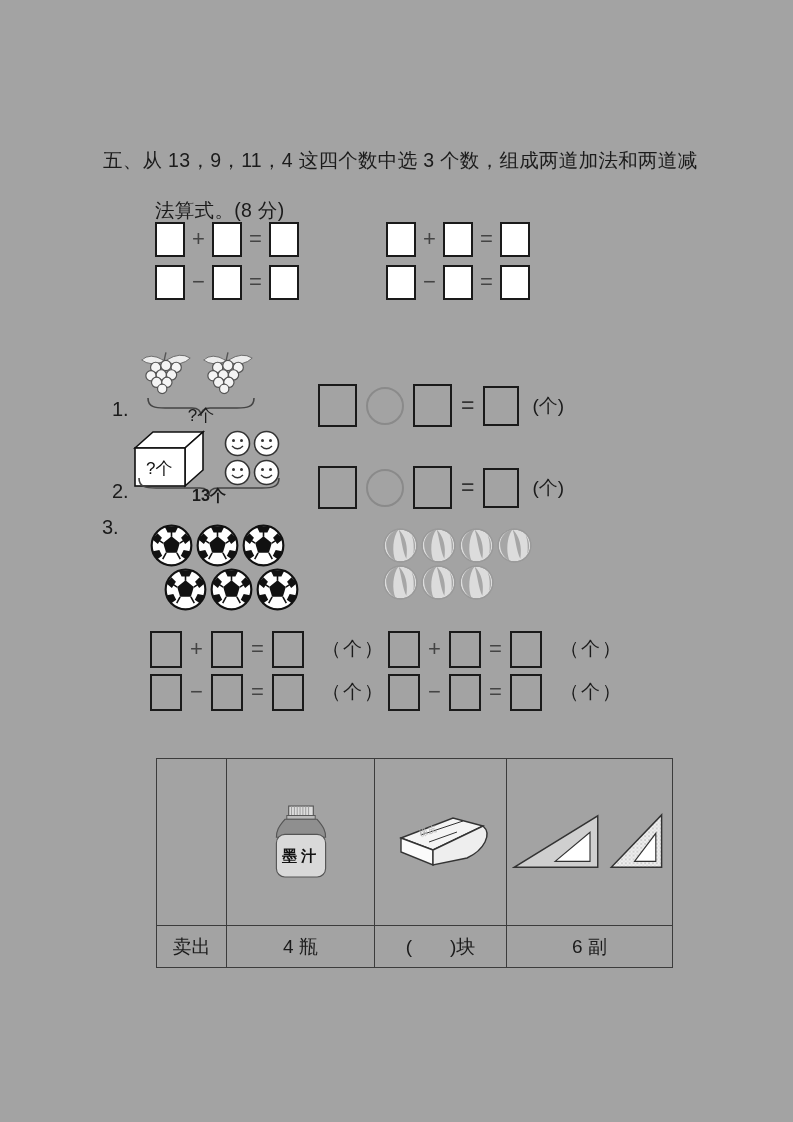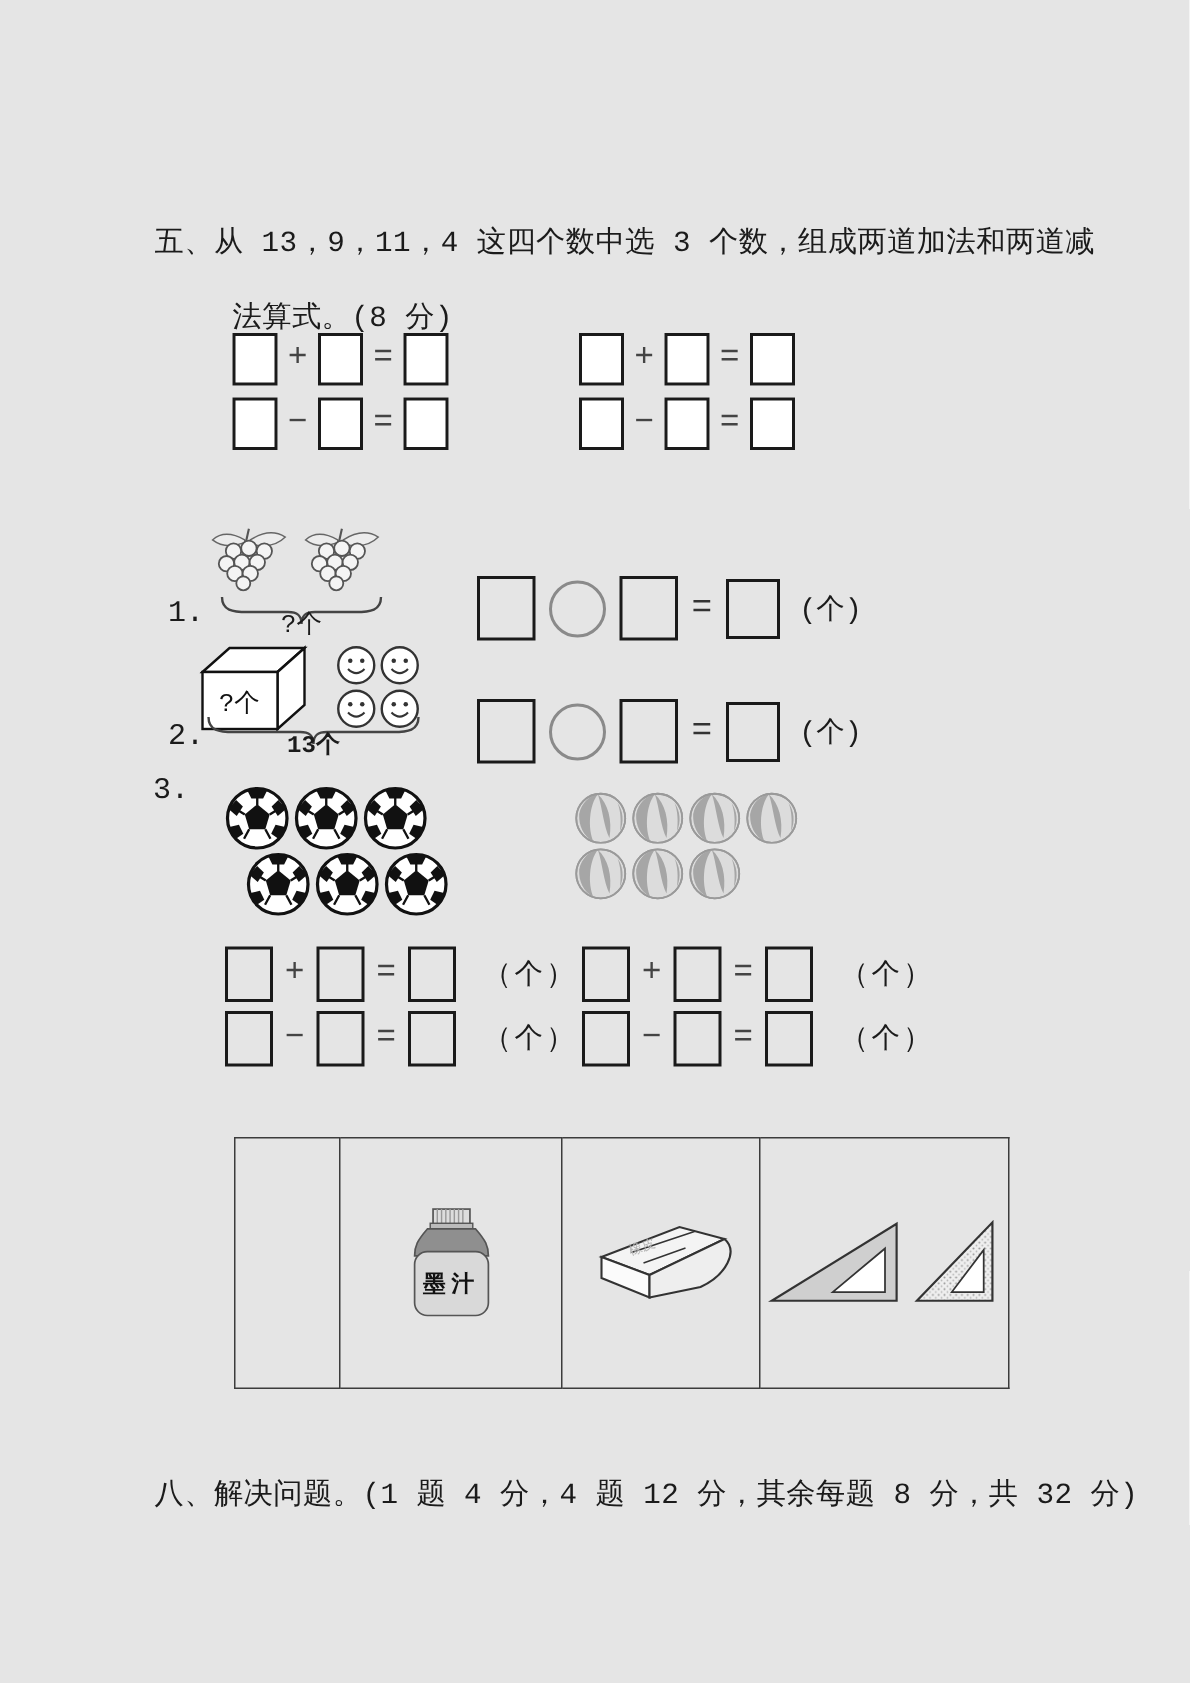--- a/index.html
+++ b/index.html
@@ -1,17 +1,17 @@
 <!DOCTYPE html>
 <html><head>
 <meta charset="utf-8">
 <style>
   html,body{margin:0;padding:0;background:#ffffff;}
-  .page{position:relative;width:793px;height:1122px;background:#e5e5e5;overflow:hidden;
-        font-family:Liberation Mono, monospace;color:#1b1b1b;}
+  .page{position:relative;width:793px;height:1122px;background:#a3a3a3;overflow:hidden;
+        font-family:Liberation Sans, sans-serif;color:#1b1b1b;}
   .abs{position:absolute;}
   .h{font-size:19.5px;letter-spacing:.3px;white-space:nowrap;}
   
   .eqg{display:flex;flex-direction:column;gap:7px;}
   .eqr5{display:flex;align-items:center;gap:5px;height:36px;}
   .bx5{width:26px;height:31px;border:2px solid #1a1a1a;background:#fff;}
   .op5{min-width:17px;text-align:center;font-size:22px;color:#444;line-height:1;}
   
   .eq6{display:flex;align-items:center;gap:9px;}
   .bx6{width:35px;height:39px;border:2px solid #1a1a1a;}
@@ -303,18 +303,23 @@
       </td>
       <td>
         <svg width="156" height="60" viewBox="0 0 160 62" style="margin:0 auto">
           <polygon points="2,57 88,57 88,4" fill="#cfcfcf" stroke="#333" stroke-width="1.5"></polygon>
           <polygon points="44,51 80,51 80,21" fill="#ffffff" stroke="#333" stroke-width="1.2"></polygon>
           <polygon points="102,57 154,57 154,3" fill="url(#stip)" stroke="#333" stroke-width="1.5"></polygon>
           <polygon points="126,51 148,51 148,22" fill="#ffffff" stroke="#333" stroke-width="1.2"></polygon>
         </svg>
       </td>
     </tr>
+    <tr style="height:42px">
+      <td>卖出</td>
+      <td>4 瓶</td>
+      <td>(　　)块</td>
+      <td>6 副</td>
+    </tr>
   </tbody>
     </table>
 
-  <div class="abs h" style="left:103px;top:982px">八、解决问题。(1 题 4 分，4 题 12 分，其余每题 8 分，共 32 分)</div>
 
 </div>
 
 </body></html>

